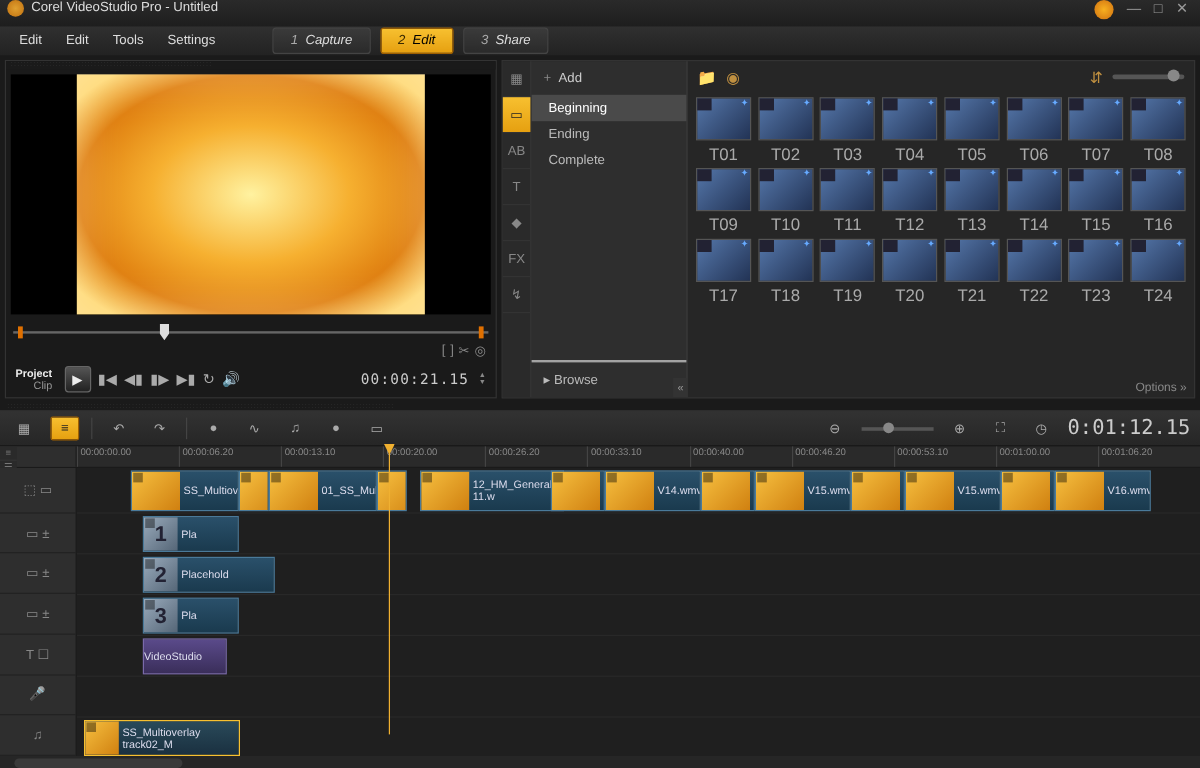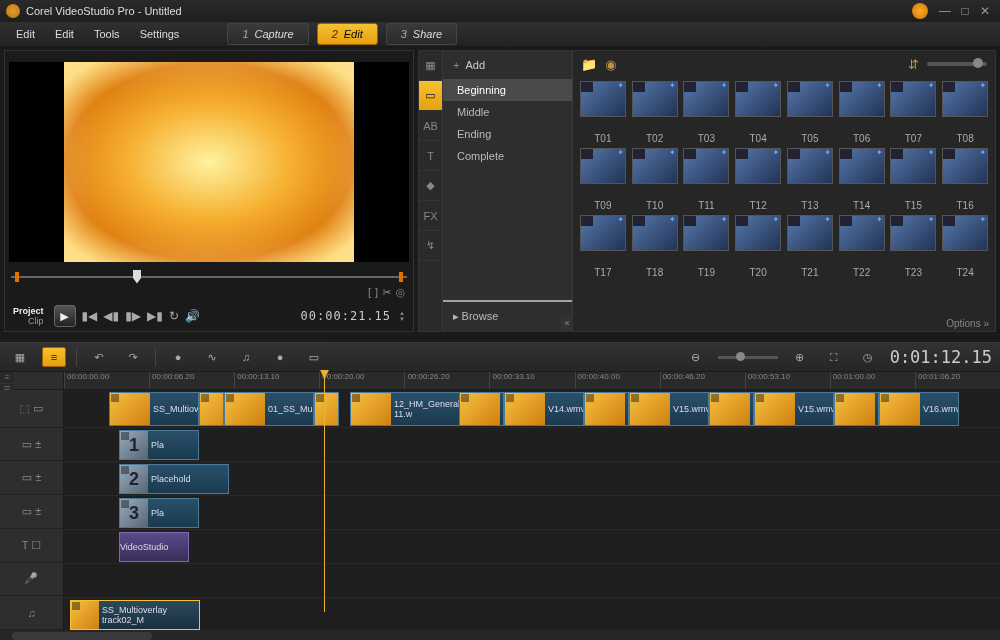--- a/index.html
+++ b/index.html
@@ -1,19 +1,19 @@
 <!DOCTYPE html>
 <html><head>
 <meta charset="utf-8">
 <style>
 * { margin:0; padding:0; box-sizing:border-box; font-family:"Segoe UI",Tahoma,sans-serif; user-select:none; }
 body { background:#1a1a1a; color:#ccc; font-size:11px; width:1000px; height:640px; overflow:hidden; position:relative; }
 
 
-.titlebar { height:22px; background:linear-gradient(#2a2a2a,#1e1e1e); display:flex; align-items:center; padding:0 6px; }
+.titlebar { height:22px; background:linear-gradient(#2a2a2a,#1e1e1e); display:flex; padding:0 6px; }
 .titlebar .app-icon { width:14px; height:14px; background:radial-gradient(circle,#e0a030,#c07010); border-radius:50%; margin-right:6px; }
 .titlebar .title { flex:1; color:#ddd; font-size:11px; }
 .titlebar .win { display:flex; gap:2px; }
 .titlebar .win span { width:18px; height:14px; display:flex; align-items:center; justify-content:center; color:#999; font-size:12px; }
 .badge { width:16px; height:16px; background:radial-gradient(circle,#f7b020,#d07010); border-radius:50%; margin-right:8px; }
 
 
 .menubar { height:24px; background:linear-gradient(#303030,#222); display:flex; align-items:center; padding:0 6px; }
 .menubar .menu { padding:4px 10px; color:#ddd; cursor:pointer; }
 .menubar .step { margin-left:8px; padding:4px 14px; color:#ddd; font-style:italic; display:flex; align-items:center; gap:6px; background:linear-gradient(#3a3a3a,#2a2a2a); border:1px solid #444; border-radius:3px; }
@@ -55,21 +55,21 @@
 .lib-toolbar { height:26px; display:flex; align-items:center; padding:0 8px; gap:8px; }
 .lib-toolbar .spacer { flex:1; }
 .lib-toolbar .ico { color:#c09040; font-size:13px; }
 .lib-toolbar .slider { width:60px; height:4px; background:#555; border-radius:2px; position:relative; }
 .lib-toolbar .slider::after { content:''; position:absolute; right:4px; top:-4px; width:10px; height:10px; background:#888; border-radius:50%; }
 .thumbs { flex:1; padding:4px 6px; display:grid; grid-template-columns:repeat(8,1fr); gap:4px 4px; overflow:hidden; align-content:start; }
 .thumb { display:flex; flex-direction:column; align-items:center; }
 .thumb .img { width:46px; height:36px; background:linear-gradient(135deg,#5577aa,#223355); border:1px solid #555; position:relative; }
 .thumb .img::before { content:''; position:absolute; top:0; left:0; width:12px; height:10px; background:#223; }
 .thumb .img::after { content:'✦'; position:absolute; top:-1px; right:1px; font-size:8px; color:#6af; }
-.thumb .lbl { font-size:10px; color:#aaa; margin-top:16px; }
+.thumb .lbl { font-size:14px; color:#aaa; margin-top:3px; }
 .lib-foot { height:16px; display:flex; justify-content:flex-end; align-items:center; padding:0 6px; color:#888; font-size:10px; }
 .collapse { position:absolute; bottom:0; left:-12px; width:12px; height:16px; background:#333; color:#999; font-size:9px; display:flex; align-items:center; justify-content:center; }
 
 
 .dots-row { height:6px; color:#333; font-size:6px; letter-spacing:1px; padding-left:6px; overflow:hidden; }
 .tl-toolbar { height:30px; background:linear-gradient(#323232,#262626); display:flex; align-items:center; padding:0 8px; gap:10px; border-top:1px solid #3a3a3a; border-bottom:1px solid #1a1a1a; }
 .tl-toolbar .btn { width:24px; height:20px; display:flex; align-items:center; justify-content:center; color:#aaa; border:1px solid transparent; border-radius:2px; }
 .tl-toolbar .btn.active { background:linear-gradient(#f7c030,#e6a010); color:#222; border-color:#a06000; }
 .tl-toolbar .sep { width:1px; height:18px; background:#444; }
 .tl-toolbar .spacer { flex:1; }
@@ -186,21 +186,20 @@
       <div class="sidetab active">▭</div>
       <div class="sidetab">AB</div>
       <div class="sidetab">T</div>
       <div class="sidetab">◆</div>
       <div class="sidetab">FX</div>
       <div class="sidetab">↯</div>
     </div>
     <div class="list-col">
       <div class="list-head"><span class="plus">+</span><span>Add</span></div>
       <div class="list-item sel">Beginning</div>
-      <div class="list-item">Middle</div>
       <div class="list-item">Ending</div>
       <div class="list-item">Complete</div>
       <div class="list-browse">▸ <span>Browse</span></div>
     </div>
     <div class="lib-main">
       <div class="collapse">«</div>
       <div class="lib-toolbar">
         <span class="ico">📁</span>
         <span class="ico">◉</span>
         <span class="spacer"></span>

